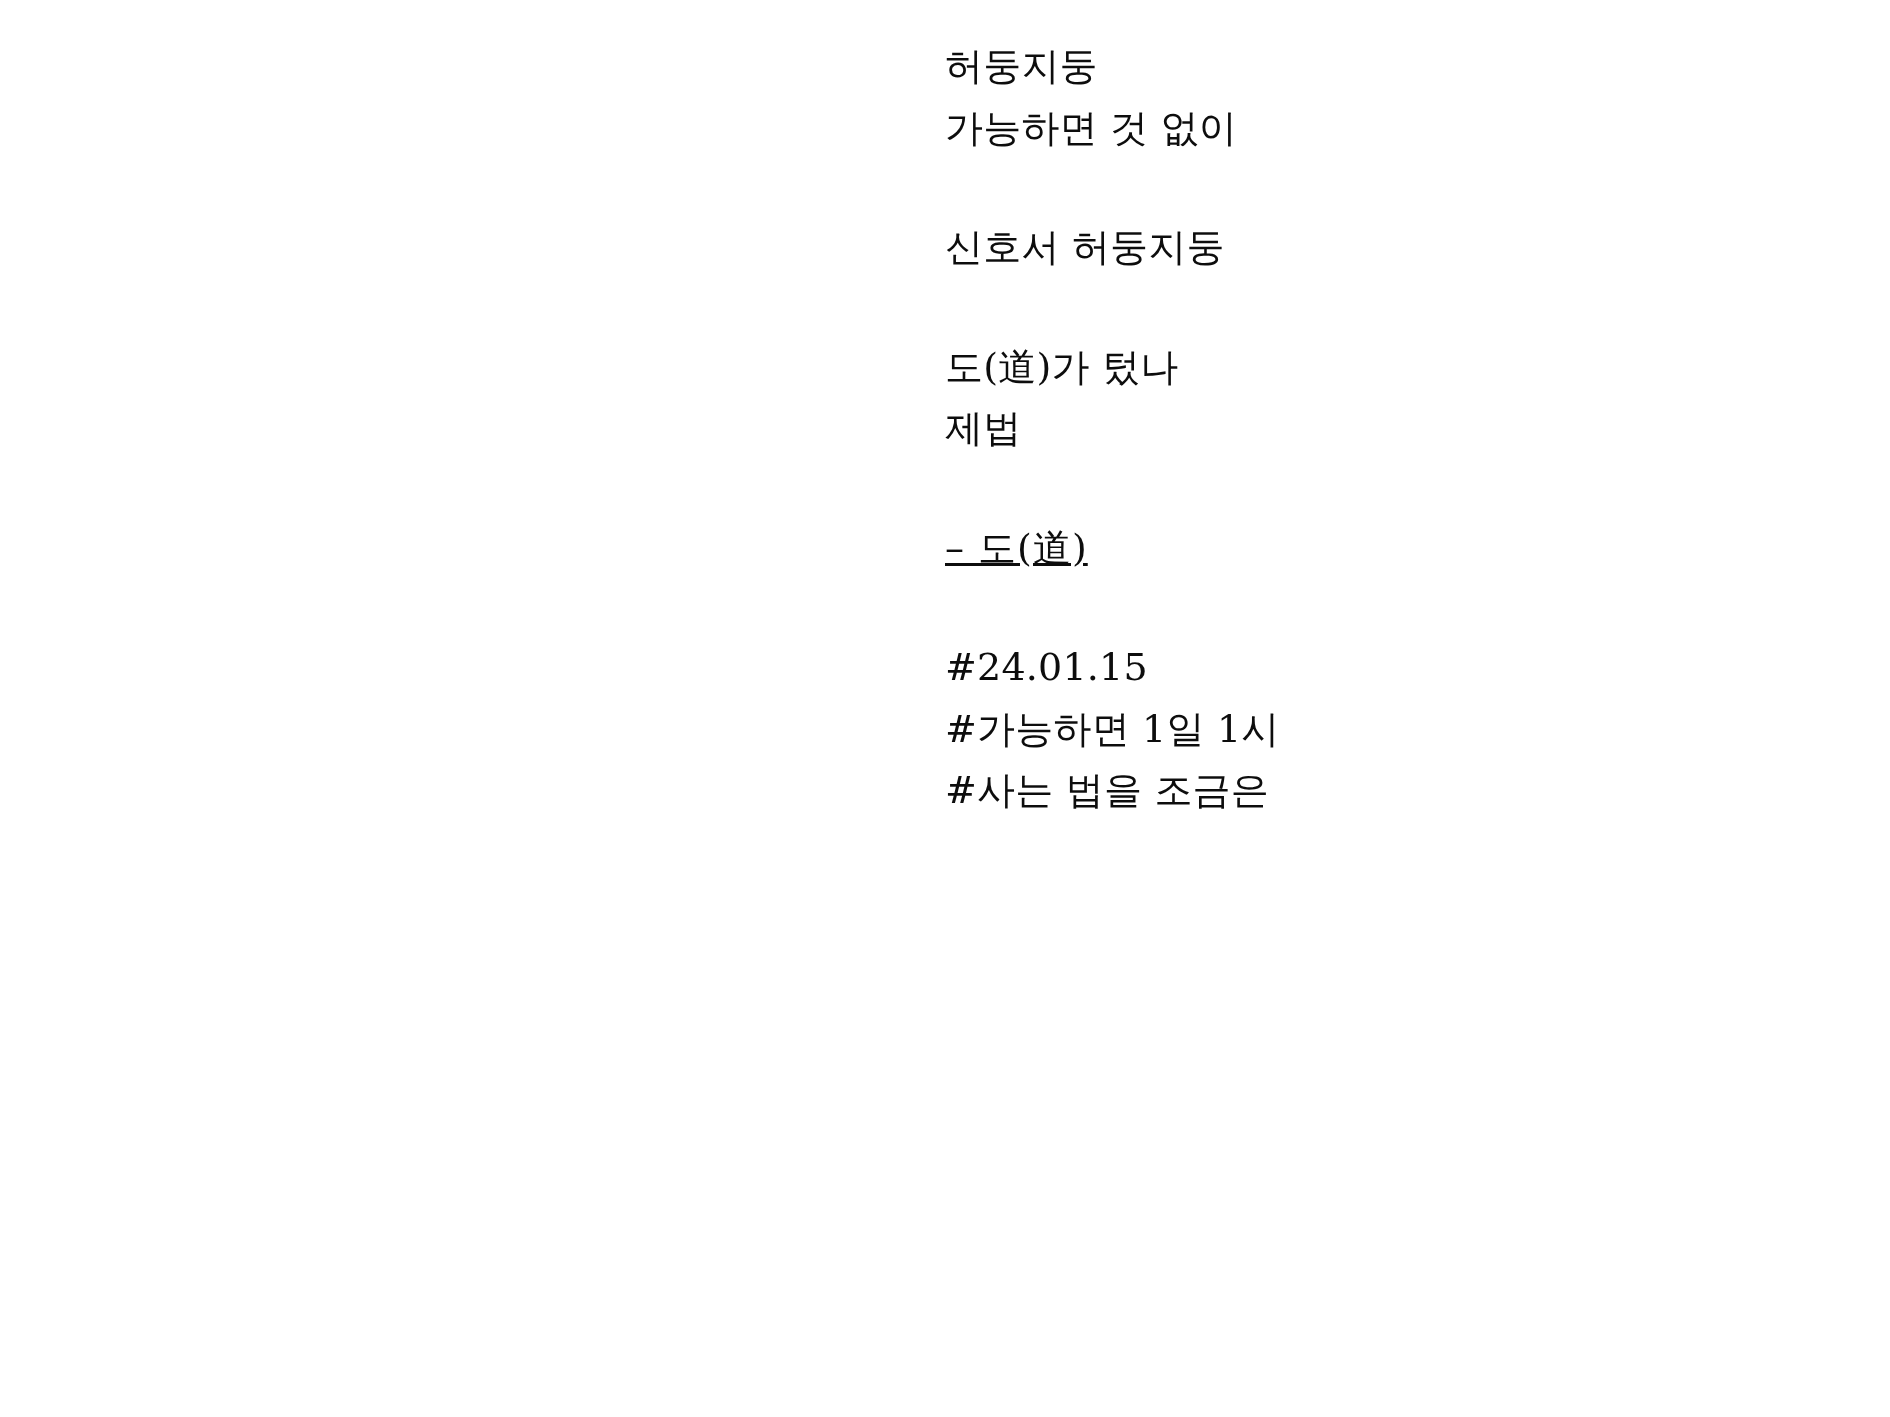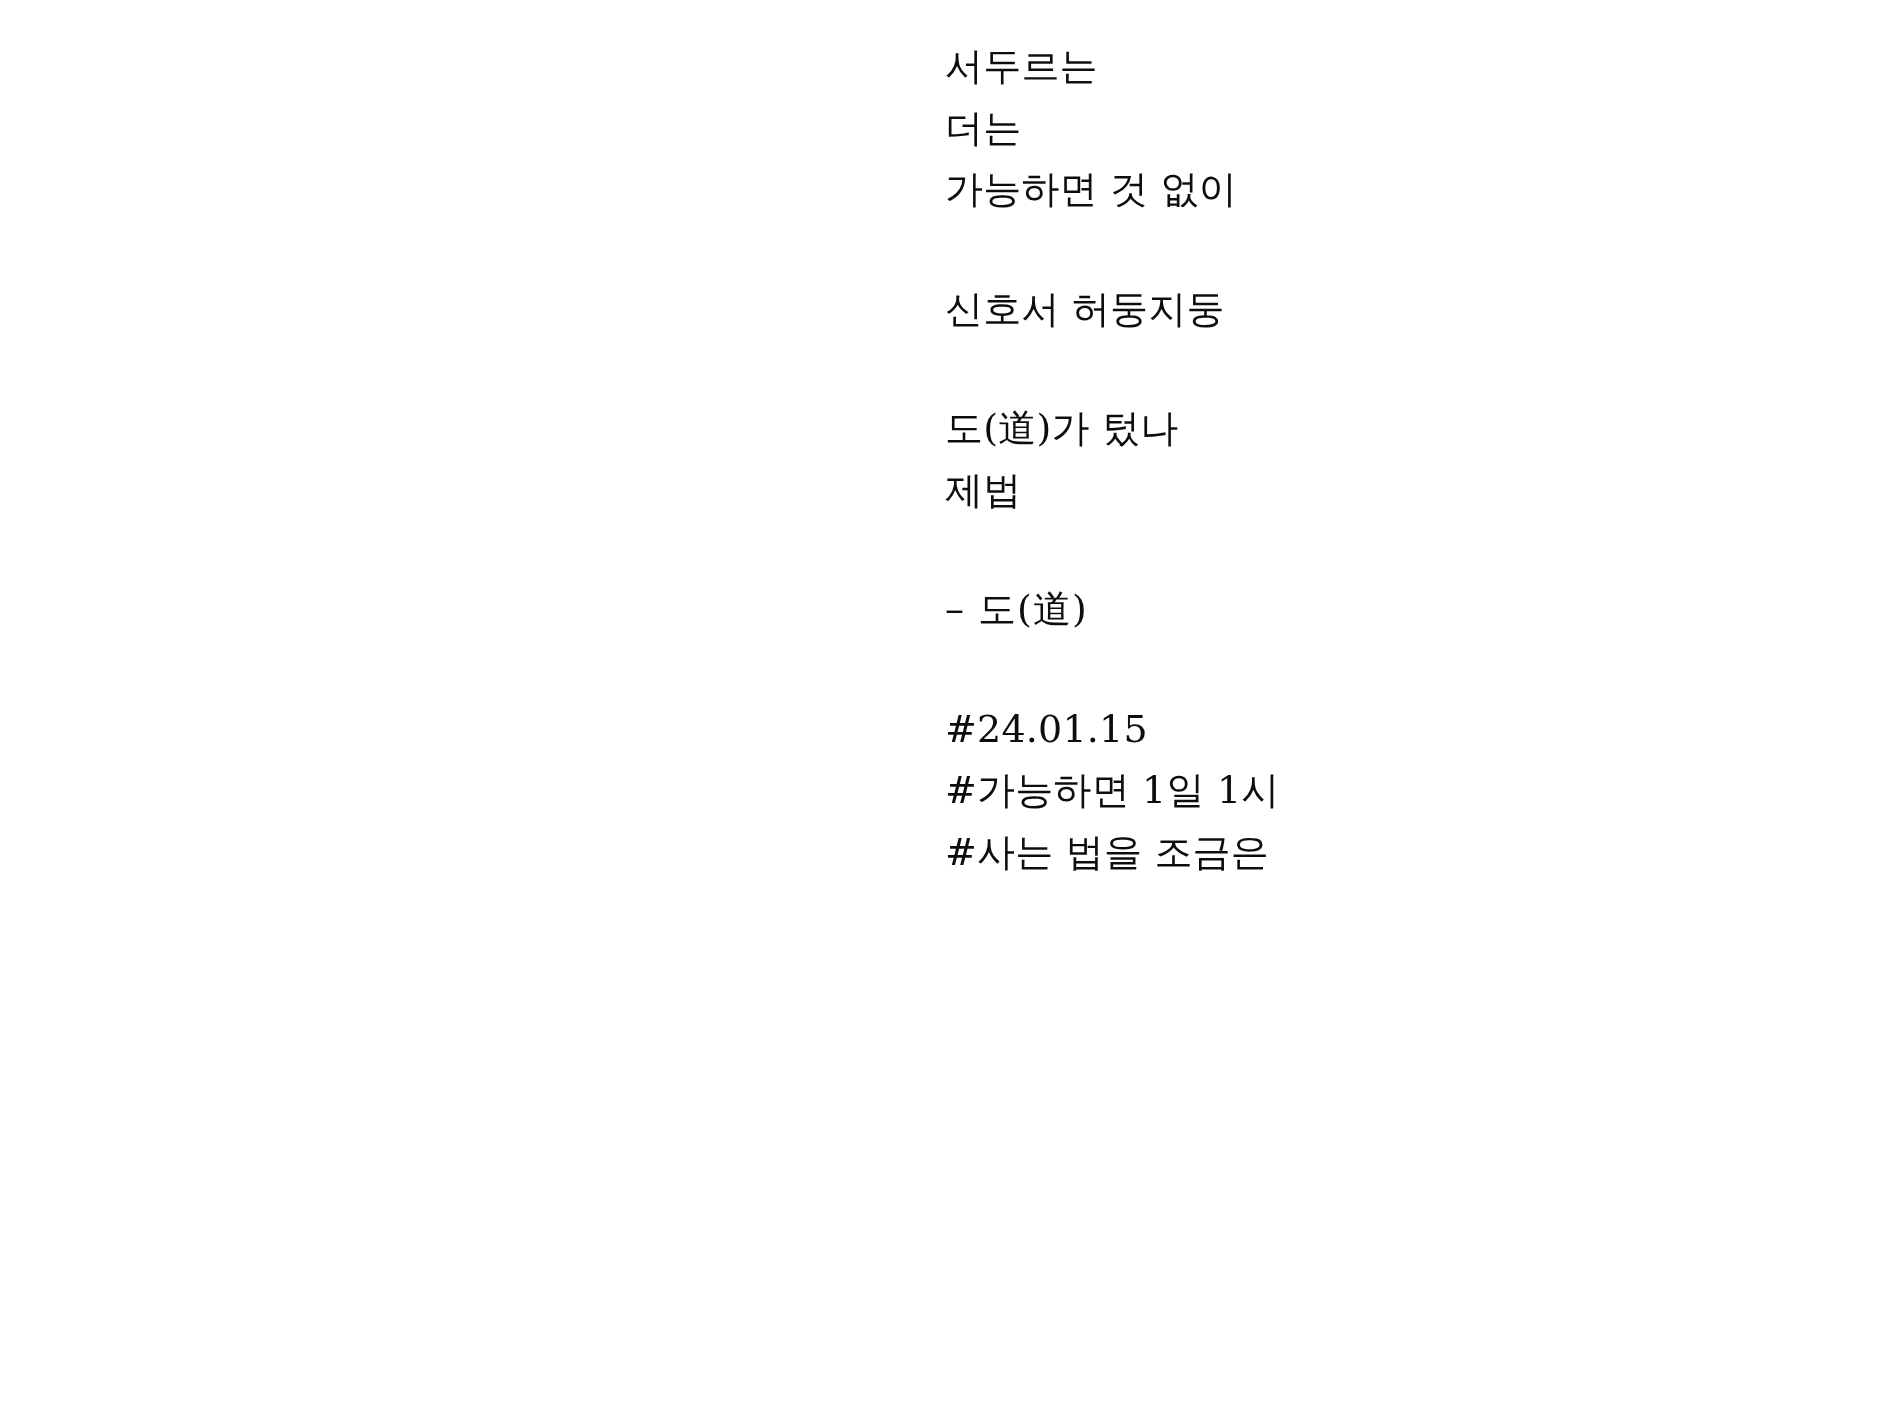--- a/index.html
+++ b/index.html
@@ -37,35 +37,35 @@
   }
   .line {
     font-size: 38px;
     line-height: 1.62;
     letter-spacing: 0.2px;
     white-space: pre;
     font-weight: 400;
   }
   .signature .line {
     letter-spacing: 1px;
+    text-decoration: underline;
   }
   .tags .line {
     letter-spacing: 0.2px;
   }
 </style>
 </head>
 <body>
 
 <div class="page">
 
   <div class="poem">
 
     <div class="stanza">
-      <div class="line">서두르는</div>
-      <div class="line">더는</div>
+      <div class="line">허둥지둥</div>
       <div class="line">가능하면 것 없이</div>
     </div>
 
     <div class="stanza">
       <div class="line">신호서 허둥지둥</div>
     </div>
 
     <div class="stanza">
     </div>
 

